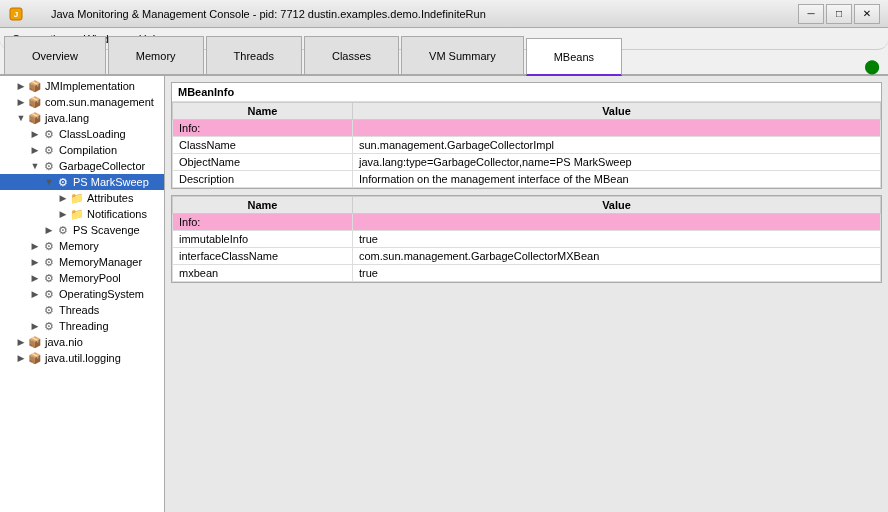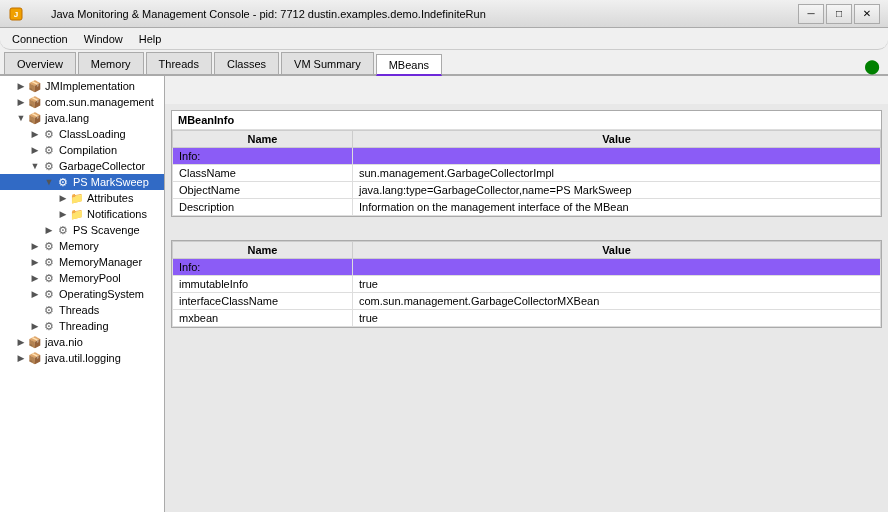--- a/index.html
+++ b/index.html
@@ -44,28 +44,28 @@
     .tab-bar {
       background: #f0f0f0;
       height: 26px;
       display: flex;
       align-items: flex-end;
       padding: 0 4px;
       border-bottom: 2px solid #aaa;
       position: relative;
     }
     .tab {
-      padding: 4px 12px;
+      padding: 4px 27px;
       cursor: pointer;
       font-size: 11px;
       border: 1px solid #aaa;
       border-bottom: none;
       background: #e0e0e0;
       margin-right: 2px;
-      height: 22px;
+      height: 38px;
       display: flex;
       align-items: center;
     }
     .tab.active {
       background: #fff;
       border-bottom: 2px solid #6d28d9;
       margin-bottom: -2px;
       z-index: 1;
     }
     .tab-right { margin-left: auto; display: flex; align-items: center; }
@@ -112,22 +112,21 @@
     .icon-package { color: #6060aa; }
 
     
     .content-area {
       flex: 1;
       background: #e8e8e8;
       overflow-y: auto;
       padding: 6px;
       display: flex;
       flex-direction: column;
-      gap: 23px;
-      margin-top: 28px;
+      gap: 6px;
     }
 
     
     .panel {
       background: #fff;
       border: 1px solid #aaa;
     }
     .panel-title {
       font-size: 11px;
       font-weight: bold;
@@ -147,21 +146,21 @@
       border: 1px solid #ccc;
       padding: 2px 6px;
       text-align: center;
       font-weight: bold;
     }
     .info-table td {
       border: 1px solid #ddd;
       padding: 2px 6px;
     }
     .info-table tr.info-row td {
-      background: #8b5cf6;
+      background: #f9a8d4;
     }
 
     .watermark {
       position: absolute;
       bottom: 8px;
       right: 8px;
       color: rgba(0,0,0,0.15);
       font-size: 18px;
       pointer-events: none;
     }

